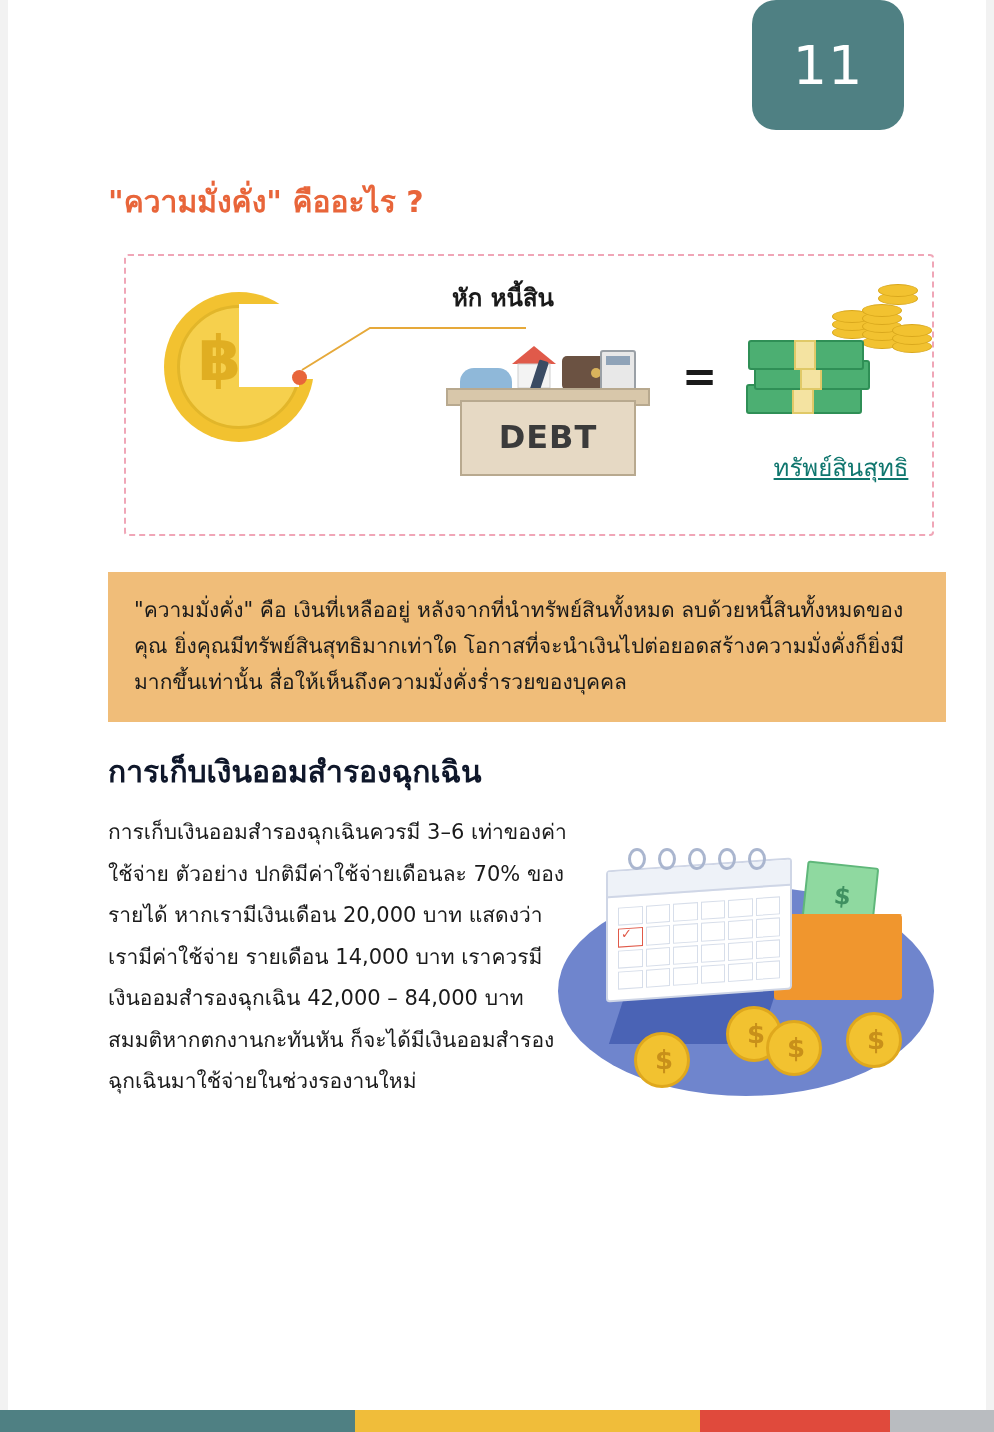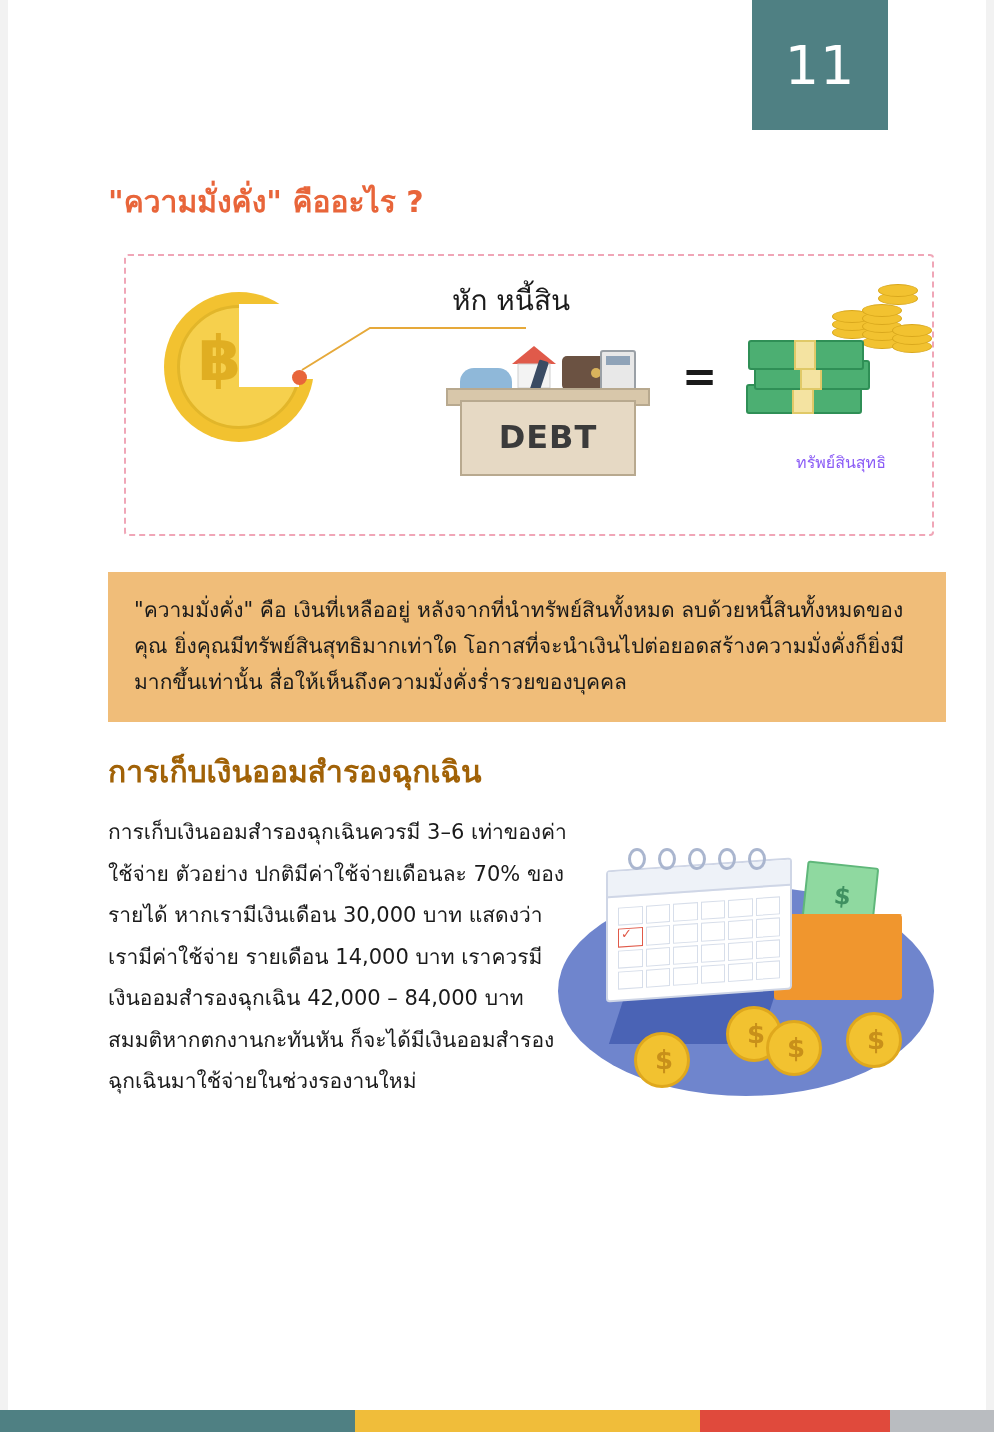--- a/index.html
+++ b/index.html
@@ -18,26 +18,27 @@
     position: absolute;
     inset: 0;
     background: #ffffff;
   }
 
   
   .page-badge {
     position: absolute;
     top: 0;
     left: 752px;
-    width: 136px;
+    width: 152px;
     height: 130px;
     background: #4f8083;
     display: flex;
     align-items: center;
     justify-content: center;
+    border-radius: 24px;
   }
   .page-badge span {
     color: #ffffff;
     font-size: 54px;
     font-weight: 400;
     letter-spacing: 1px;
     font-family: "DejaVu Sans", "Liberation Sans", sans-serif;
   }
 
   
@@ -48,21 +49,21 @@
     font-size: 30px;
     color: #e8653a;
     font-weight: 700;
     white-space: nowrap;
   }
   .heading-emergency {
     position: absolute;
     left: 108px;
     top: 748px;
     font-size: 30px;
-    color: #a16207;
+    color: #0f172a;
     font-weight: 700;
     white-space: nowrap;
   }
 
   
   .diagram-box {
     position: absolute;
     left: 124px;
     top: 254px;
     width: 806px;
@@ -137,22 +138,22 @@
     color: #1a1a1a;
   }
 
   .leader-line { position: absolute; left: 0; top: 0; }
 
   
   .debt-label {
     position: absolute;
     left: 326px;
     top: 22px;
-    font-size: 28px;
-    font-weight: 400;
+    font-size: 24px;
+    font-weight: 700;
     color: #1a1a1a;
     white-space: nowrap;
   }
   .debt-cluster {
     position: absolute;
     left: 312px;
     top: 70px;
     width: 230px;
     height: 170px;
   }
@@ -291,23 +292,24 @@
     background: #f4e3a1;
     border: 2px solid #e0c968;
     box-sizing: border-box;
   }
   .net-label {
     position: absolute;
     left: 590px;
     top: 196px;
     width: 250px;
     text-align: center;
-    font-size: 16px;
+    font-size: 24px;
     line-height: 1.35;
-    color: #8b5cf6;
+    color: #0f766e;
+    text-decoration: underline;
   }
 
   
   .callout {
     position: absolute;
     left: 108px;
     top: 572px;
     width: 838px;
     padding: 20px 26px 22px 26px;
     box-sizing: border-box;
@@ -548,21 +550,21 @@
       <div class="net-label">
         <div>ทรัพย์สินสุทธิ</div>
       </div>
 
     </div>
   </div>
 
   <div class="callout">"ความมั่งคั่ง" คือ เงินที่เหลืออยู่ หลังจากที่นำทรัพย์สินทั้งหมด ลบด้วยหนี้สินทั้งหมดของคุณ ยิ่งคุณมีทรัพย์สินสุทธิมากเท่าใด โอกาสที่จะนำเงินไปต่อยอดสร้างความมั่งคั่งก็ยิ่งมีมากขึ้นเท่านั้น สื่อให้เห็นถึงความมั่งคั่งร่ำรวยของบุคคล</div>
 
   <div class="heading-emergency">การเก็บเงินออมสำรองฉุกเฉิน</div>
-  <div class="body-text">การเก็บเงินออมสำรองฉุกเฉินควรมี 3–6 เท่าของค่าใช้จ่าย  ตัวอย่าง ปกติมีค่าใช้จ่ายเดือนละ 70% ของรายได้ หากเรามีเงินเดือน 30,000 บาท แสดงว่าเรามีค่าใช้จ่าย รายเดือน 14,000 บาท เราควรมีเงินออมสำรองฉุกเฉิน 42,000 – 84,000 บาท สมมติหากตกงานกะทันหัน ก็จะได้มีเงินออมสำรองฉุกเฉินมาใช้จ่ายในช่วงรองานใหม่</div>
+  <div class="body-text">การเก็บเงินออมสำรองฉุกเฉินควรมี 3–6 เท่าของค่าใช้จ่าย  ตัวอย่าง ปกติมีค่าใช้จ่ายเดือนละ 70% ของรายได้ หากเรามีเงินเดือน 20,000 บาท แสดงว่าเรามีค่าใช้จ่าย รายเดือน 14,000 บาท เราควรมีเงินออมสำรองฉุกเฉิน 42,000 – 84,000 บาท สมมติหากตกงานกะทันหัน ก็จะได้มีเงินออมสำรองฉุกเฉินมาใช้จ่ายในช่วงรองานใหม่</div>
 
   <div class="illus">
     <div class="illus-ellipse"></div>
     <div class="cal-stand"></div>
     <div class="envelope-flap"></div>
     <div class="env-cash"></div>
     <div class="envelope"></div>
     <div class="cal-body">
       <div class="cal-head"></div>
       <div class="cal-grid">

